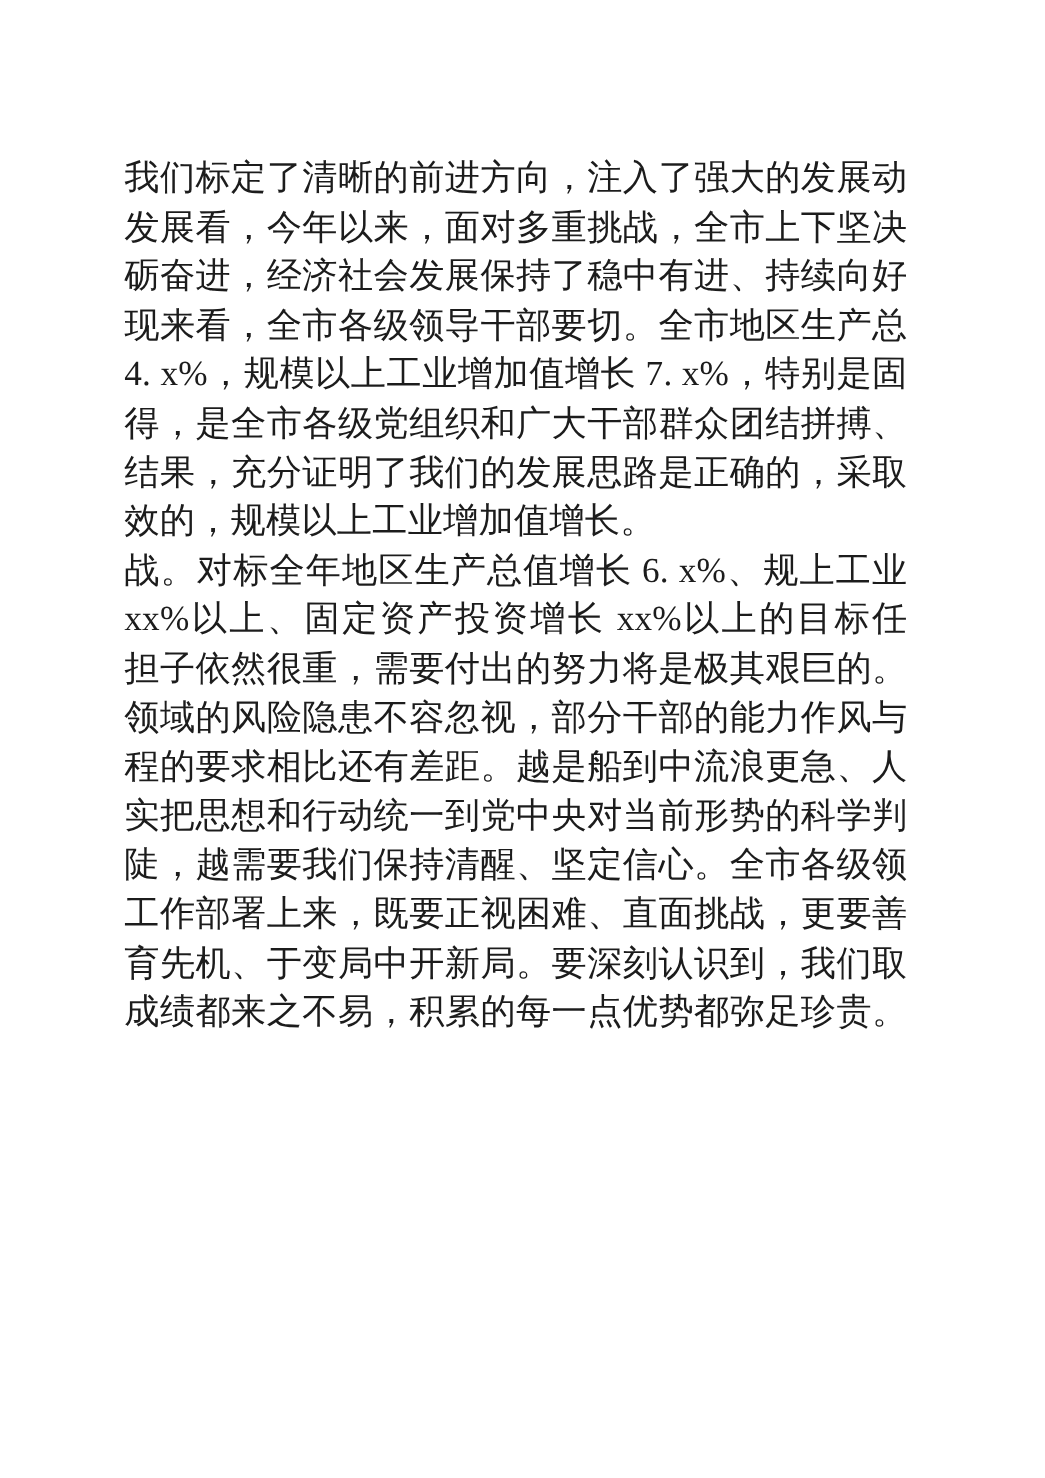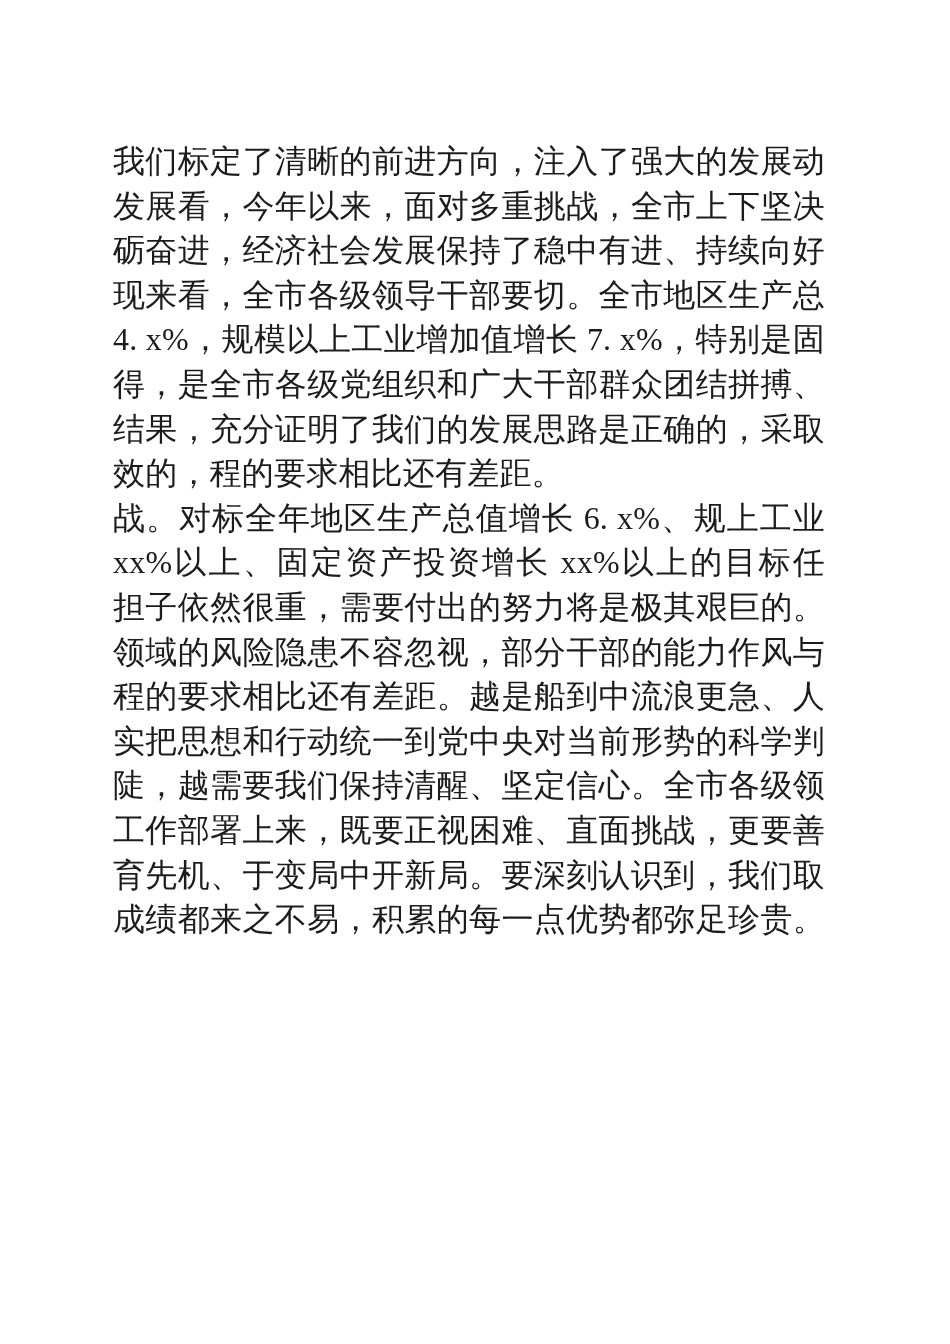--- a/index.html
+++ b/index.html
@@ -58,21 +58,21 @@
 <div class="page">
   <main class="text-block" id="text-block">
       <div class="paragraph">
         <div class="line">我们标定了清晰的前进方向，注入了强大的发展动能。从自身</div>
         <div class="line">发展看，今年以来，面对多重挑战，全市上下坚决贯彻党中央</div>
         <div class="line">砺奋进，经济社会发展保持了稳中有进、持续向好的良好态势。</div>
         <div class="line">现来看，全市各级领导干部要切。全市地区生产总值同比增长</div>
         <div class="line">4. x%，规模以上工业增加值增长 7. x%，特别是固定资产投资，</div>
         <div class="line">得，是全市各级党组织和广大干部群众团结拼搏、我们肩上的</div>
         <div class="line">结果，充分证明了我们的发展思路是正确的，采取的措施是有</div>
-        <div class="line plain-last">效的，程的要求相比还有差距。</div>
+        <div class="line plain-last">效的，规模以上工业增加值增长。</div>
       </div>
       <div class="paragraph">
         <div class="line">战。对标全年地区生产总值增长 6. x%、规上工业增加值增长</div>
         <div class="line">xx%以上、固定资产投资增长 xx%以上的目标任务，我们肩上的</div>
         <div class="line">担子依然很重，需要付出的努力将是极其艰巨的。部分指标的</div>
         <div class="line">领域的风险隐患不容忽视，部分干部的能力作风与新时代新征</div>
         <div class="line">程的要求相比还有差距。越是船到中流浪更急、人到半山路更</div>
         <div class="line">实把思想和行动统一到党中央对当前形势的科学判断和省委的</div>
         <div class="line">陡，越需要我们保持清醒、坚定信心。全市各级领导干部要切</div>
         <div class="line">工作部署上来，既要正视困难、直面挑战，更要善于在危机中</div>

